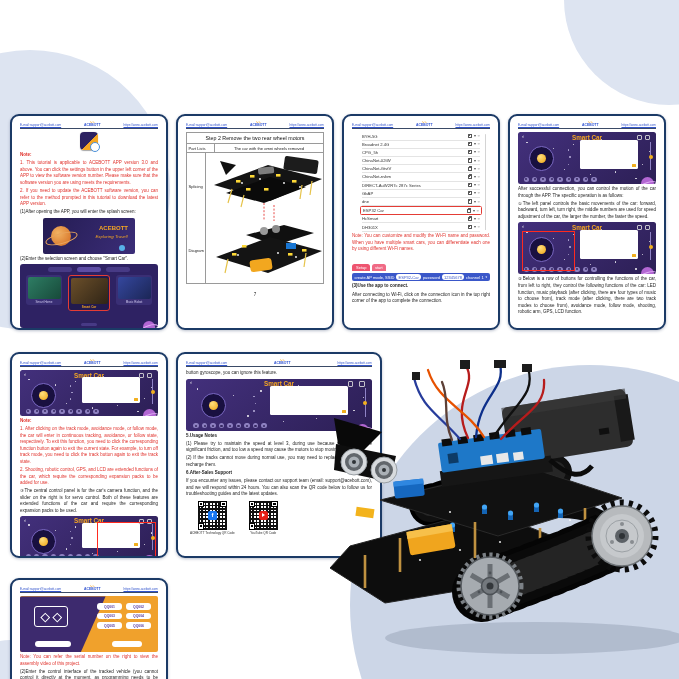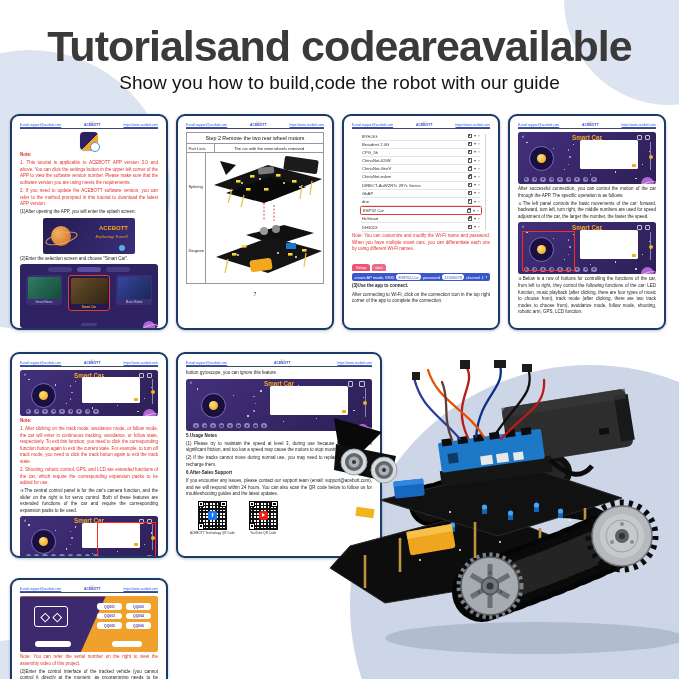--- a/index.html
+++ b/index.html
@@ -155,22 +155,20 @@
 </head>
 <body>
 
 <div class="canvas">
 
   <div class="blob blob-tl"></div>
   <div class="blob blob-tr"></div>
   <div class="blob blob-br"></div>
   <div class="blob blob-bl"></div>
 
-  <div class="title">Tutorialsand codeareavailable</div>
-  <div class="subtitle">Show you how to build,code the robot with our guide</div>
 
   <div class="card c1">
     <div class="ph">
       <span class="lnk">E-mail:support@acebott.com</span>
       <span class="logo">
           <span class="mark">∿∿</span>
           <span class="txt">ACEBOTT</span>
         </span>
       <span class="lnk">https://www.acebott.com</span>
     </div>

